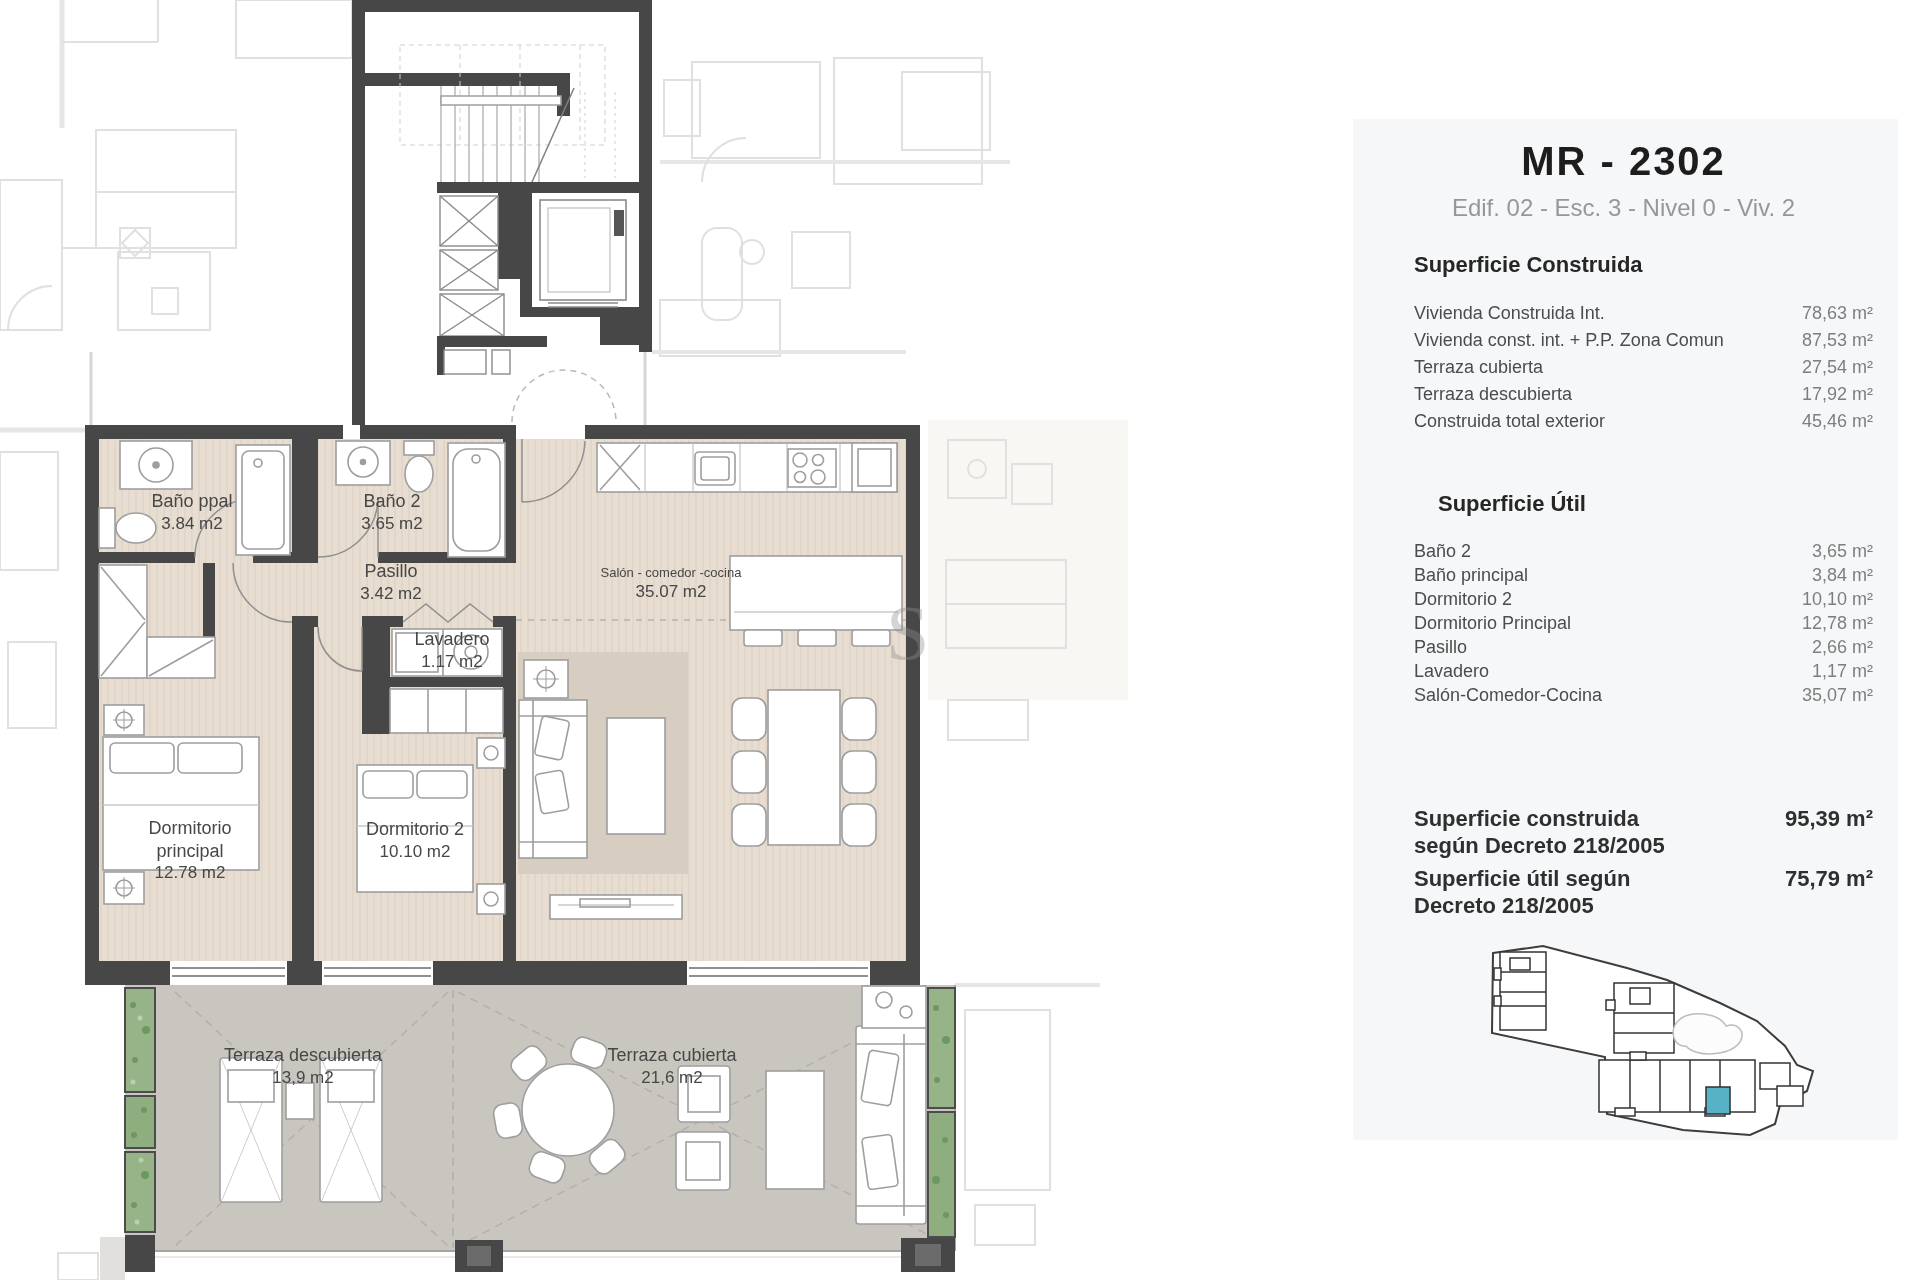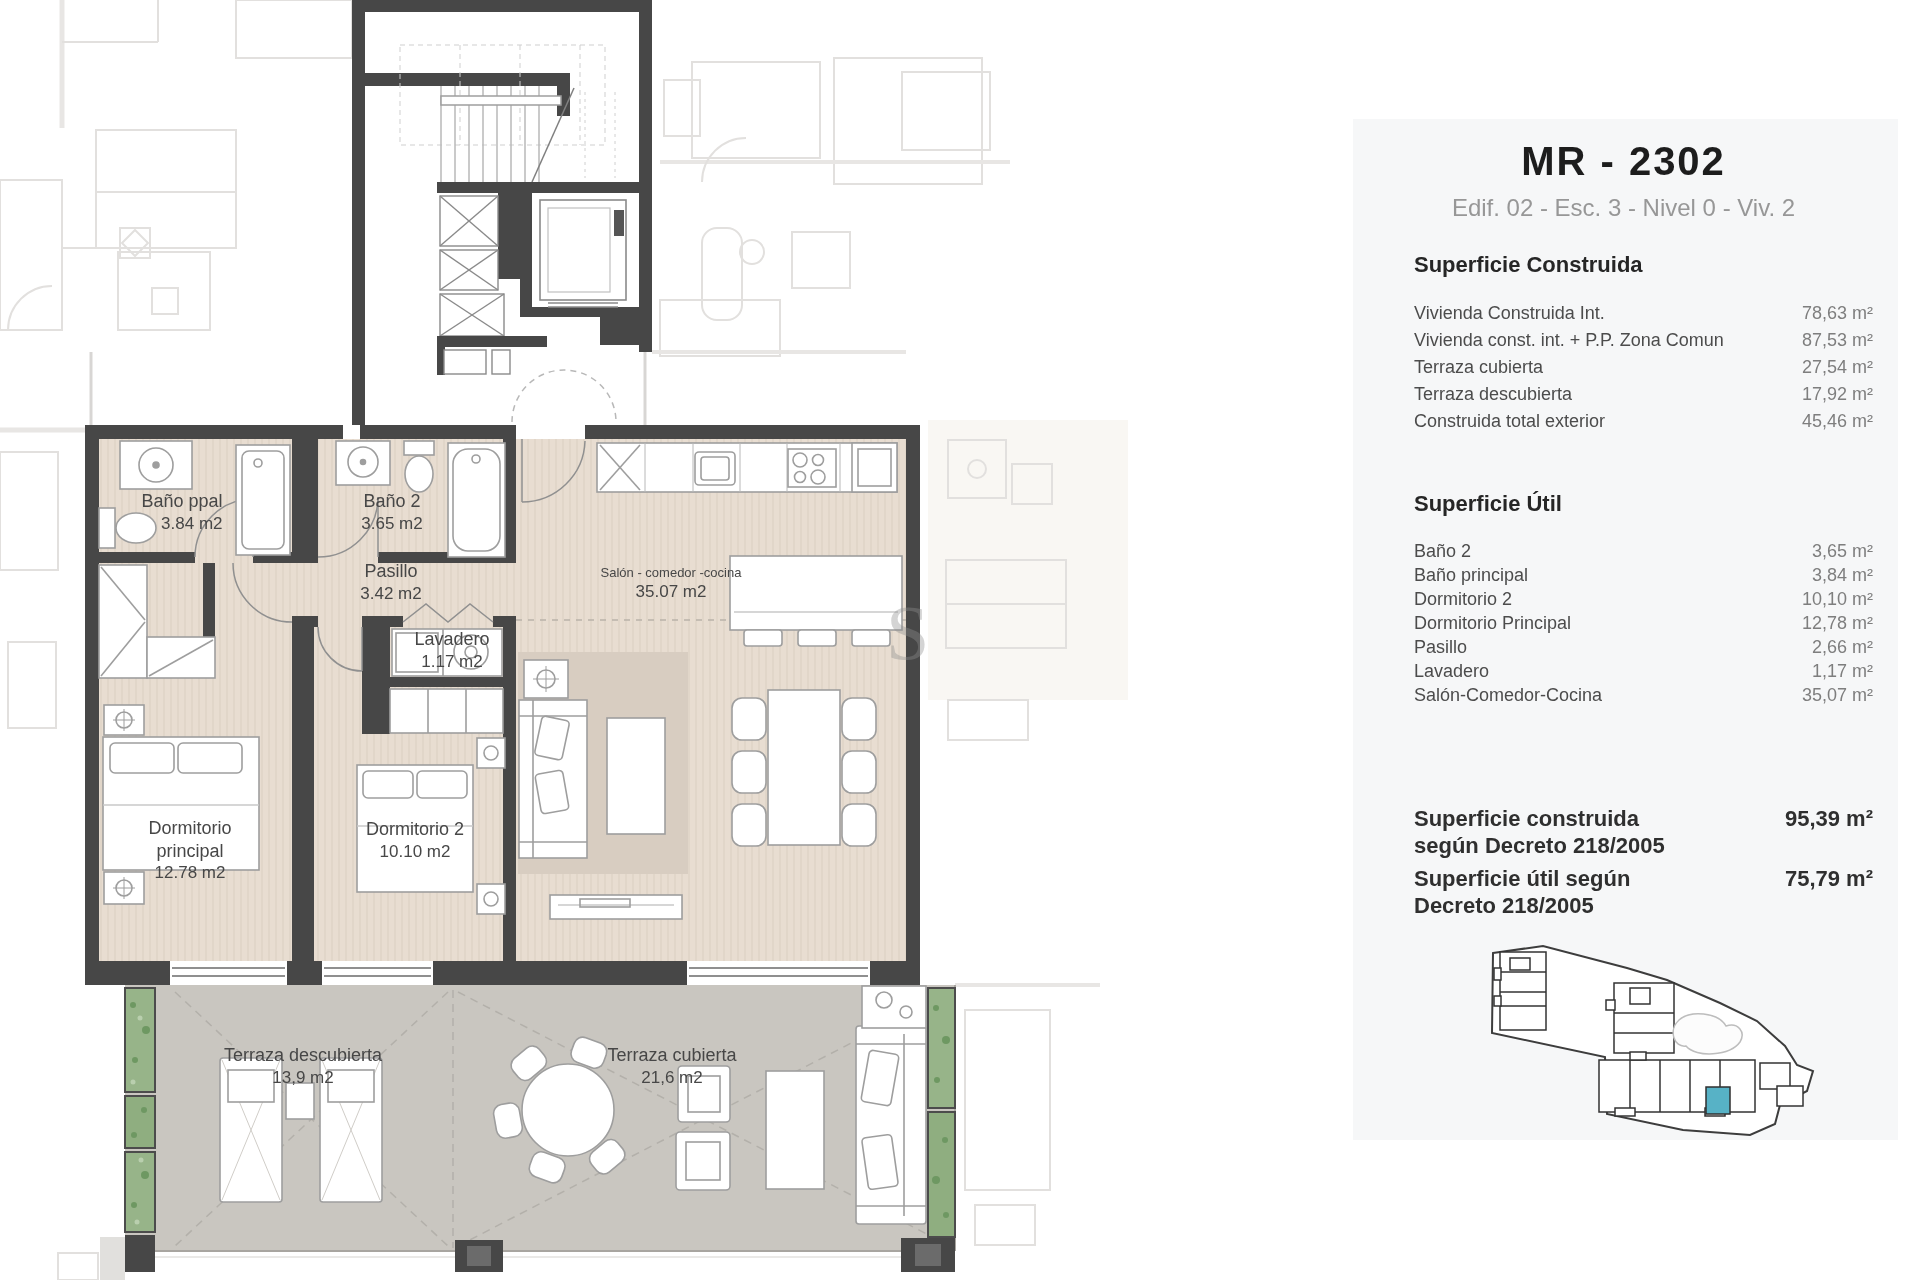--- a/index.html
+++ b/index.html
@@ -15,21 +15,21 @@
   .room-label.big .nm{font-size:13px;}
   
   .side-panel{position:absolute;left:1353px;top:119px;width:545px;height:1021px;
               background:#f6f7f8;box-sizing:border-box;padding:16px 25px 0 61px;}
   .panel-title{text-align:center;font-size:40px;font-weight:600;color:#1d1d1d;
                letter-spacing:2px;margin:4px 40px 10px 0;}
   .panel-subtitle{text-align:center;font-size:24px;color:#979797;margin:0 40px 30px 0;}
   .section-heading{font-size:22px;font-weight:700;color:#262626;margin:0 0 22px;}
   .srow{display:flex;justify-content:space-between;font-size:18px;color:#4c4c4c;line-height:27px;gap:48px;}
   .srow .val{color:#7e7e7e;}
-  .gap-util{margin-top:56px;}
+  .gap-util{margin-top:56px;margin-left:24px;}
   .util .srow{line-height:24px;}
   .totals{margin-top:98px;}
   .trow{display:flex;justify-content:space-between;font-size:22px;font-weight:700;
         color:#2f2f2f;line-height:27px;margin-bottom:6px;}
   .trow .tlabel span{display:block;}
   .trow .tval{white-space:nowrap;}
   .minimap{position:absolute;left:1480px;top:938px;}
   .watermark{position:absolute;left:886px;top:588px;font-family:"Liberation Serif",serif;
              font-size:78px;color:#8f8f8f;opacity:.38;pointer-events:none;}
 </style>
@@ -462,21 +462,21 @@
       <g>
         <rect x="550" y="895" width="132" height="24"></rect>
         <line x1="558" y1="905" x2="674" y2="905" stroke="#c9c9c9"></line>
         <rect x="580" y="899" width="50" height="8" fill="none"></rect>
       </g>
     </g>
   </svg>
 
   <div class="watermark">S</div>
 
-  <div class="room-label" style="left:182px;top:512px;text-align:right;">
+  <div class="room-label" style="left:192px;top:512px;">
     <span class="nm">Baño ppal</span>
     <span class="ar">3.84 m2</span>
   </div>
   <div class="room-label" style="left:392px;top:512px;">
     <span class="nm">Baño 2</span>
     <span class="ar">3.65 m2</span>
   </div>
   <div class="room-label" style="left:391px;top:582px;">
     <span class="nm">Pasillo</span>
     <span class="ar">3.42 m2</span>

